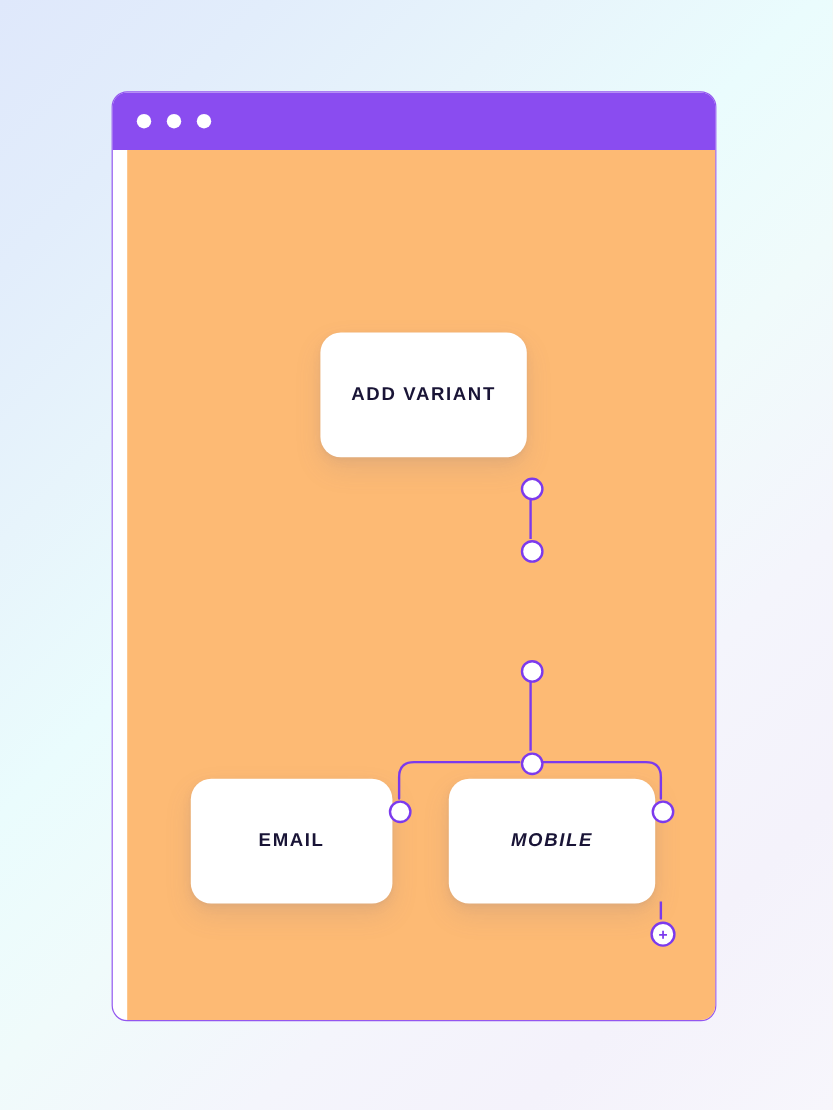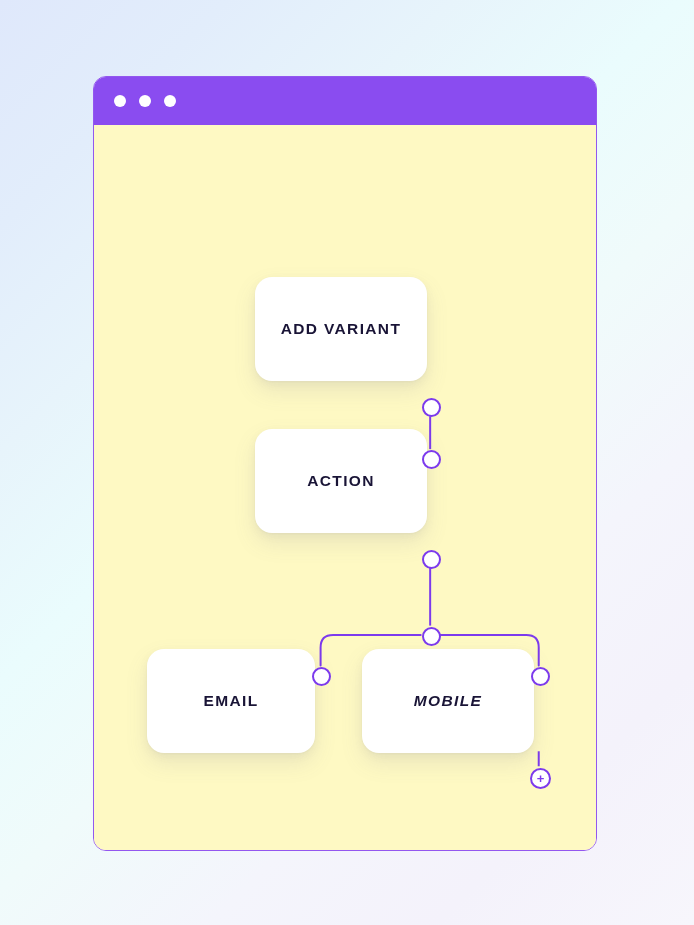--- a/index.html
+++ b/index.html
@@ -53,25 +53,25 @@
   .window-dot {
     width: 12px;
     height: 12px;
     border-radius: 50%;
     background: #ffffff;
   }
 
   
   #flow-canvas {
     position: absolute;
-    left: 0;
+    left: 12px;
     top: 48px;
     width: 100%;
     height: calc(100% - 48px);
-    background: #fef9c3;
+    background: #fdba74;
   }
 
   #connector-layer {
     position: absolute;
     left: 0; top: 0;
     width: 100%;
     height: 100%;
     overflow: visible;
     pointer-events: none;
   }
@@ -168,23 +168,20 @@
 
       <path d="M 347 511.5 L 434 511.5 Q 446.5 511.5 446.5 524 L 446.5 542" stroke="#7c3aed" stroke-width="2" fill="none" stroke-linecap="round"></path>
 
       <path d="M 446.5 628 L 446.5 643" stroke="#7c3aed" stroke-width="2" fill="none"></path>
     </svg>
 
     <div id="node-add-variant" class="flow-node">
       <span class="flow-node-label">ADD VARIANT</span>
     </div>
 
-    <div id="node-action" class="flow-node">
-      <span class="flow-node-label">ACTION</span>
-    </div>
 
     <div id="node-email" class="flow-node">
       <span class="flow-node-label">EMAIL</span>
     </div>
 
     <div id="node-mobile" class="flow-node">
       <span class="flow-node-label">MOBILE</span>
     </div>
 
     <div id="port-add-variant-out" class="port"></div>

